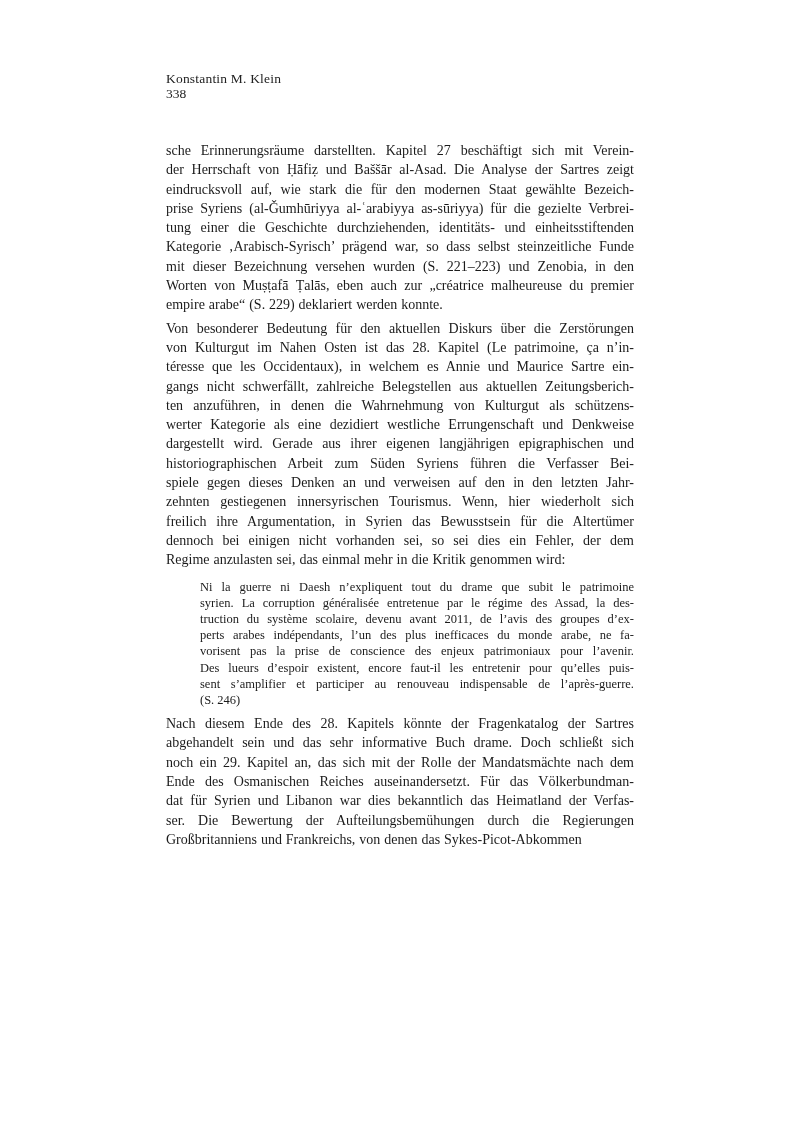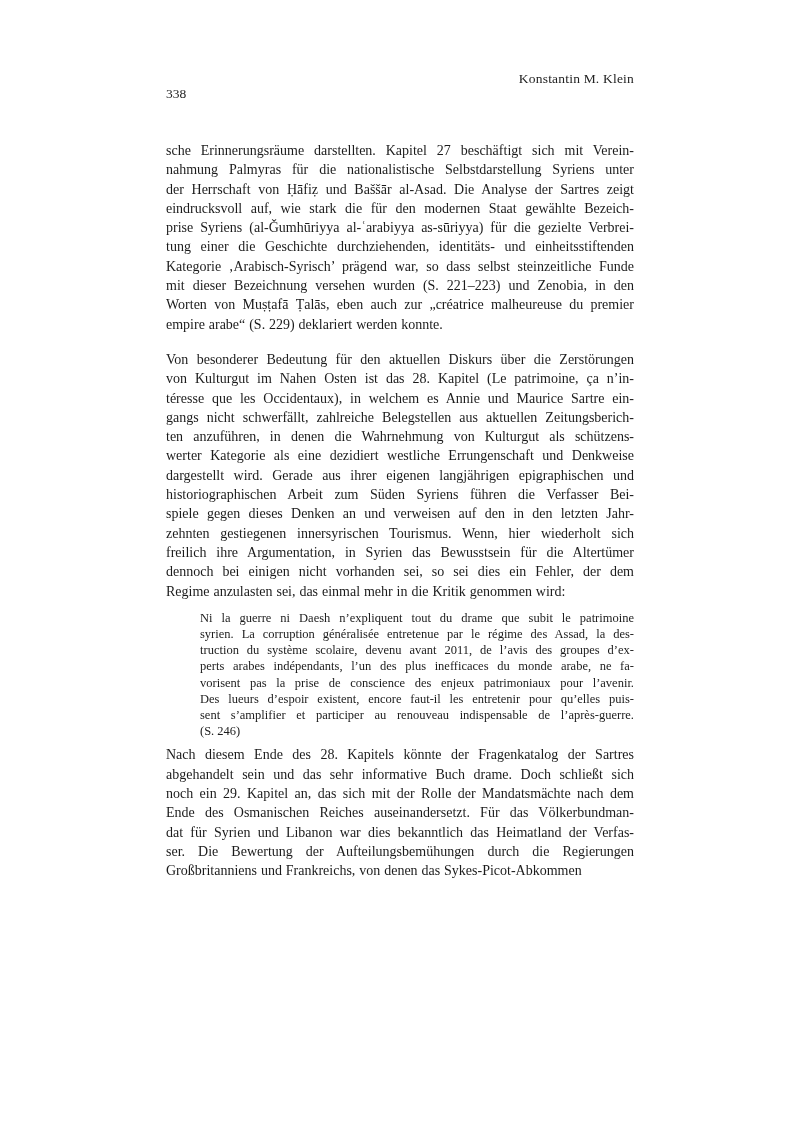--- a/index.html
+++ b/index.html
@@ -28,36 +28,36 @@
   .page-number {
     position: absolute;
     left: 0;
     top: 16px;
   }
   .running-title {
     position: absolute;
     left: 0;
     top: 1px;
     width: 100%;
-    text-align: right;
+    text-align: left;
     letter-spacing: 0.2px;
   }
   .text-block {
     position: absolute;
     left: 166px;
     top: 141px;
     width: 468px;
   }
   .para {
     font-size: 14px;
     line-height: 19.3px;
     margin: 0;
     word-spacing: 0.4px;
   }
-  .para + .para { margin-top: 16px; }
+  .para + .para { margin-top: 4px; }
   .quote {
     font-size: 12.5px;
     line-height: 16.2px;
     margin: 9px 0 6px 0;
     padding-left: 34px;
   }
   .line {
     text-align: justify;
     text-align-last: justify;
     white-space: normal;
@@ -70,21 +70,20 @@
 <body>
 
 <div class="page">
   <div class="running-header">
     <span class="page-number">338</span>
     <span class="running-title">Konstantin M. Klein</span>
   </div>
   <div class="text-block">
       <div class="para">
         <div class="line">sche Erinnerungsräume darstellten. Kapitel 27 beschäftigt sich mit Verein-</div>
-        <div class="line">nahmung Palmyras für die nationalistische Selbstdarstellung Syriens unter</div>
         <div class="line">der Herrschaft von Ḥāfiẓ und Baššār al-Asad. Die Analyse der Sartres zeigt</div>
         <div class="line">eindrucksvoll auf, wie stark die für den modernen Staat gewählte Bezeich-</div>
         <div class="line">prise Syriens (al-Ǧumhūriyya al-ʿarabiyya as-sūriyya) für die gezielte Verbrei-</div>
         <div class="line">tung einer die Geschichte durchziehenden, identitäts- und einheitsstiftenden</div>
         <div class="line">Kategorie ‚Arabisch-Syrisch’ prägend war, so dass selbst steinzeitliche Funde</div>
         <div class="line">mit dieser Bezeichnung versehen wurden (S. 221–223) und Zenobia, in den</div>
         <div class="line">Worten von Muṣṭafā Ṭalās, eben auch zur „créatrice malheureuse du premier</div>
         <div class="line last">empire arabe“ (S. 229) deklariert werden konnte.</div>
       </div>
       <div class="para">

